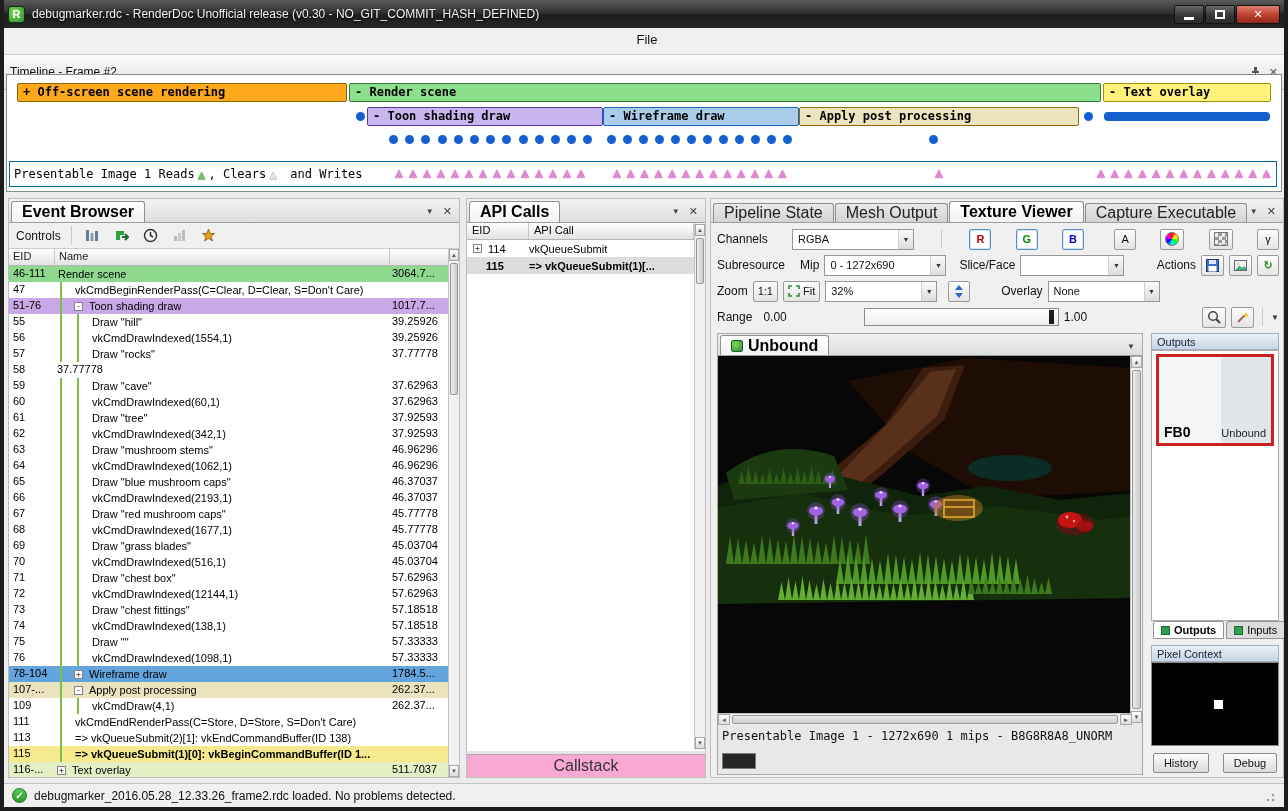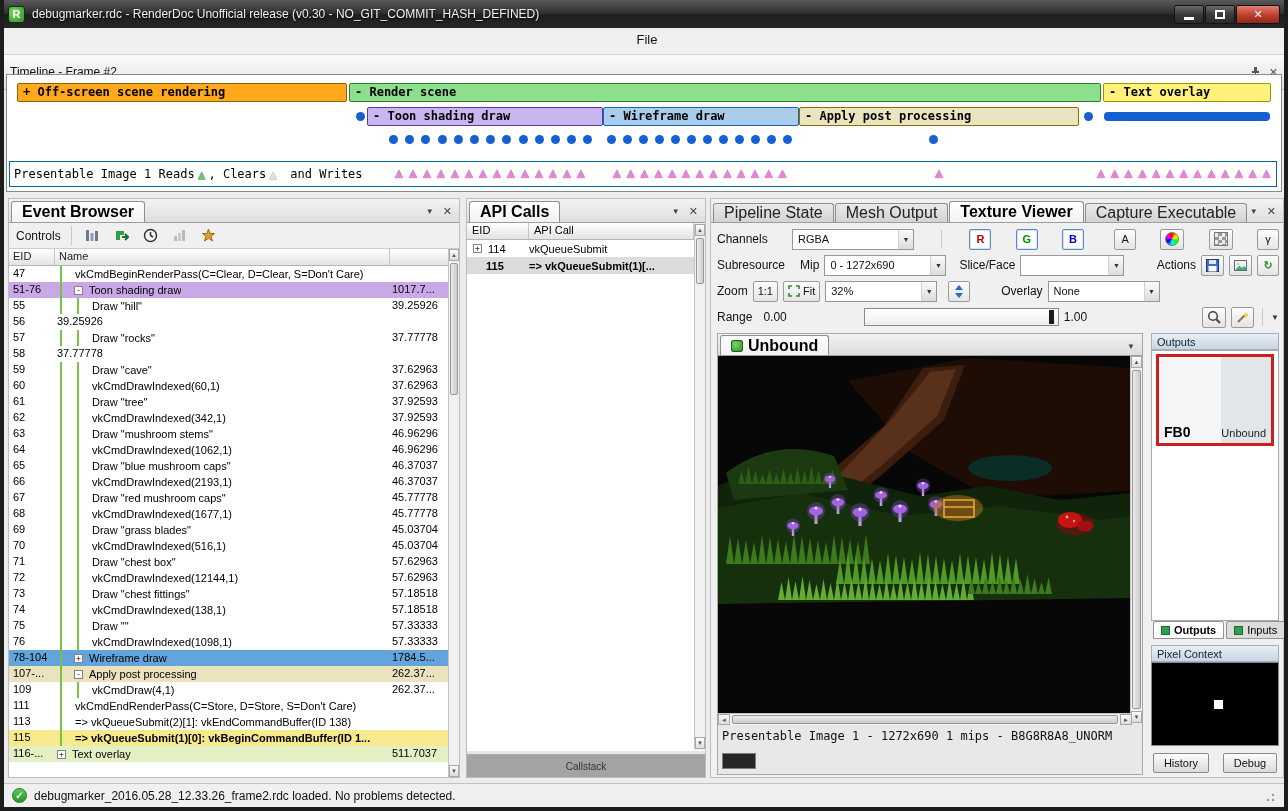--- a/index.html
+++ b/index.html
@@ -78,21 +78,21 @@
 .api-head>div{padding:1px 5px;border-right:1px solid #c6c6c6;}
 .api-eid-col{width:62px;flex:none;}
 .api-rows{flex:none;margin-right:11px;background:#fff;}
 .api-row{display:flex;height:17px;font-size:11px;align-items:center;background:#fff;}
 .api-row.sel{background:#dcdcdc;}
 .api-eid{width:62px;flex:none;display:flex;align-items:center;padding-left:4px;gap:3px;}
 .api-ind{width:12px;flex:none;}
 .api-call{flex:1;overflow:hidden;white-space:nowrap;}
 .api-fill{flex:1;background:#fff;margin-right:11px;}
 .api-split{height:5px;background:#e6e6e6;border-top:1px solid #fff;border-bottom:1px solid #ababab;flex:none;}
-.callstack{height:22px;display:flex;align-items:center;justify-content:center;font-size:10px;color:#333;flex:none;background:#a3a3a3;}
+.callstack{height:22px;display:flex;align-items:center;justify-content:center;font-size:16px;color:#333;flex:none;background:#f9a8d4;}
 
 #right-panel{left:706px;top:198px;width:574px;height:580px;}
 .rp-body{position:relative;flex:1;background:#f0f0f0;}
 .tvrow{position:absolute;left:6px;right:4px;height:24px;display:flex;align-items:center;gap:5px;font-size:12px;color:#111;}
 .combo{height:21px;border:1px solid #979797;background:#fff;display:flex;align-items:center;font-size:11px;padding-left:5px;color:#111;}
 .combo .arrow{margin-left:auto;width:15px;height:100%;display:flex;align-items:center;justify-content:center;border-left:1px solid #d0d0d0;background:linear-gradient(#fafafa,#dcdcdc);font-size:7px;color:#333;}
 .tvbtn{height:21px;min-width:22px;padding:0 4px;border:1px solid #9a9a9a;background:linear-gradient(#fdfdfd,#e4e4e4);display:flex;align-items:center;justify-content:center;font-size:11px;border-radius:2px;gap:3px;color:#111;}
 .tvbtn.toggled{border-color:#5b8fc8;background:#fff;box-shadow:inset 0 0 0 1px #d3e2f4;}
 .rch{color:#c00000;font-weight:bold;} .gch{color:#008a00;font-weight:bold;} .bch{color:#0000cc;font-weight:bold;}
 .wheel{width:14px;height:14px;border-radius:50%;background:conic-gradient(#f00,#ff0,#0f0,#0ff,#00f,#f0f,#f00);border:1px solid #777;}
@@ -302,20 +302,27 @@
             <path d="M7.5 1 L9 5.5 L13.5 5.5 L10 8.5 L11.5 13 L7.5 10.2 L3.5 13 L5 8.5 L1.5 5.5 L6 5.5 Z" fill="#e8a020" stroke="#9a6a10"></path>
           </svg>
         </div>
     </div>
     <div class="ev-head">
       <div class="c-eid">EID</div>
       <div class="c-name">Name</div>
       <div class="c-dur">Duratio...</div>
     </div>
     <div class="ev-rows">
+        <div class="ev-row ev-green">
+          <div class="ev-eid">46-111</div>
+          <div class="ev-name">
+            <span class="ev-label">Render scene</span>
+          </div>
+          <div class="ev-dur">3064.7...</div>
+        </div>
         <div class="ev-row">
           <div class="ev-eid">47</div>
           <div class="ev-name">
             <span class="guide"></span>
             <span class="ev-label">vkCmdBeginRenderPass(C=Clear, D=Clear, S=Don't Care)</span>
           </div>
           <div class="ev-dur"></div>
         </div>
         <div class="ev-row ev-purple">
           <div class="ev-eid">51-76</div>
@@ -330,20 +337,25 @@
           <div class="ev-eid">55</div>
           <div class="ev-name">
             <span class="guide"></span>
             <span class="guide"></span>
             <span class="ev-label">Draw "hill"</span>
           </div>
           <div class="ev-dur">39.25926</div>
         </div>
         <div class="ev-row">
           <div class="ev-eid">56</div>
+          <div class="ev-name">
+            <span class="guide"></span>
+            <span class="guide"></span>
+            <span class="ev-label">vkCmdDrawIndexed(1554,1)</span>
+          </div>
           <div class="ev-dur">39.25926</div>
         </div>
         <div class="ev-row">
           <div class="ev-eid">57</div>
           <div class="ev-name">
             <span class="guide"></span>
             <span class="guide"></span>
             <span class="ev-label">Draw "rocks"</span>
           </div>
           <div class="ev-dur">37.77778</div>

